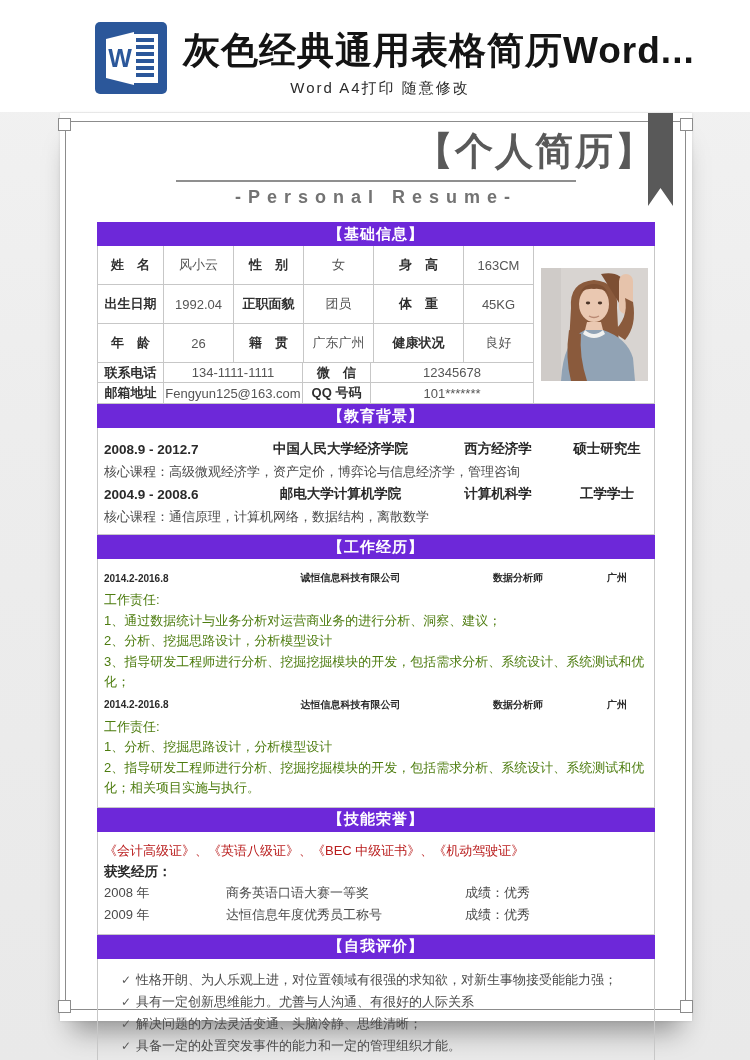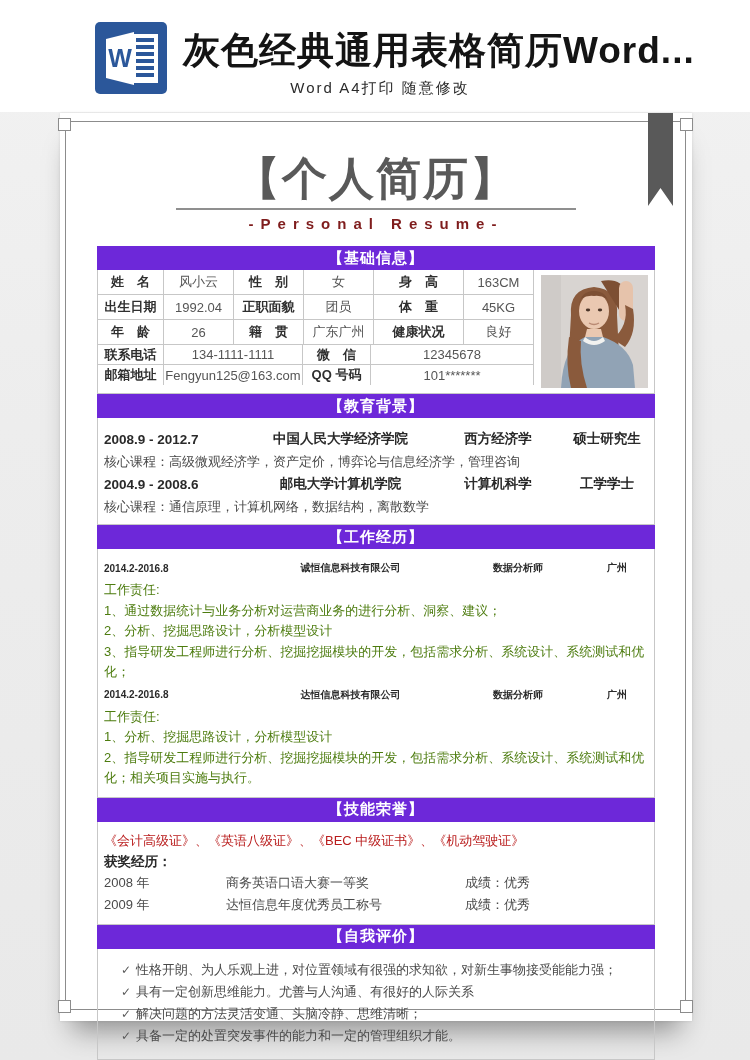--- a/index.html
+++ b/index.html
@@ -37,41 +37,41 @@
   .ribbon {
     position:absolute; left:588px; top:0; width:25px; height:93px; background:#595959;
     clip-path:polygon(0 0,100% 0,100% 100%,50% calc(100% - 18px),0 100%);
     filter:drop-shadow(2px 3px 3px rgba(0,0,0,.35));
   }
 
   .content { position:absolute; left:37px; top:0; width:558px; }
 
   
   .doc-title {
-    margin-top:40px; text-align:center; font-size:45px; line-height:52px;
+    margin-top:12px; text-align:right; font-size:38px; line-height:52px;
     font-weight:bold; color:#595959; letter-spacing:2px;
   }
   .title-line { width:400px; margin:3px auto 5px; border-top:2px solid #8f8f8f; }
   .doc-subtitle {
-    text-align:center; font-size:15px; font-weight:bold; color:#7f1d1d; letter-spacing:7px;
+    text-align:center; font-size:18px; font-weight:bold; color:#737373; letter-spacing:7px;
     margin-bottom:14px;
   }
 
   
   .bar {
     height:24px; background:#6d28d9; color:#fff; font-weight:bold; font-size:15px;
     display:flex; align-items:center; justify-content:center; letter-spacing:1px;
   }
   .box { border:1px solid #c7c7c7; border-top:none; }
 
   
   .basic-body { display:flex; }
   .tbl { width:436px; }
   .trow { display:grid; }
-  .cols6 { grid-template-columns:66px 70px 70px 70px 90px 70px; height:25px; }
+  .cols6 { grid-template-columns:66px 70px 70px 70px 90px 70px; height:39px; }
   .cols4a { grid-template-columns:66px 139px 68px 163px; height:20px; }
   .cols4b { grid-template-columns:66px 214px 62px 94px; height:20px; }
   .cell {
     border-right:1px solid #c7c7c7; border-bottom:1px solid #c7c7c7;
     display:flex; align-items:center; justify-content:center;
     font-size:13px; overflow:hidden; white-space:nowrap;
   }
   .trow:last-child .cell { border-bottom:none; }
   .lbl { font-weight:bold; color:#2f2f2f; }
   .val { color:#555; }

